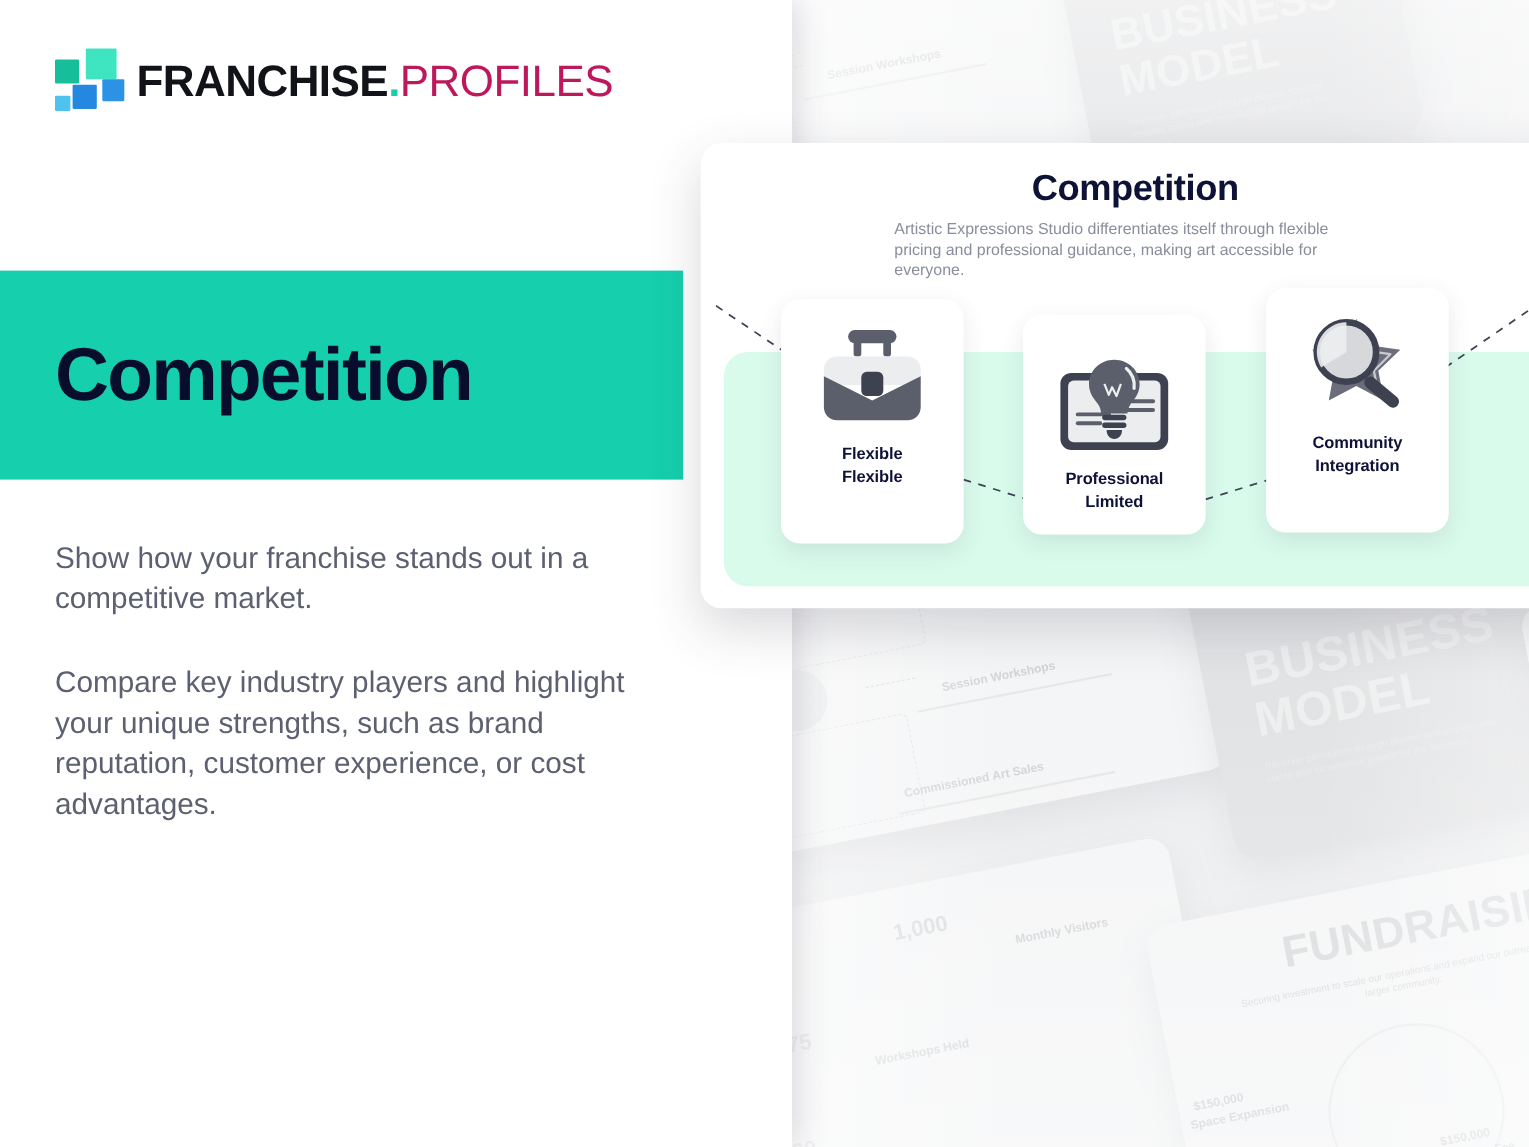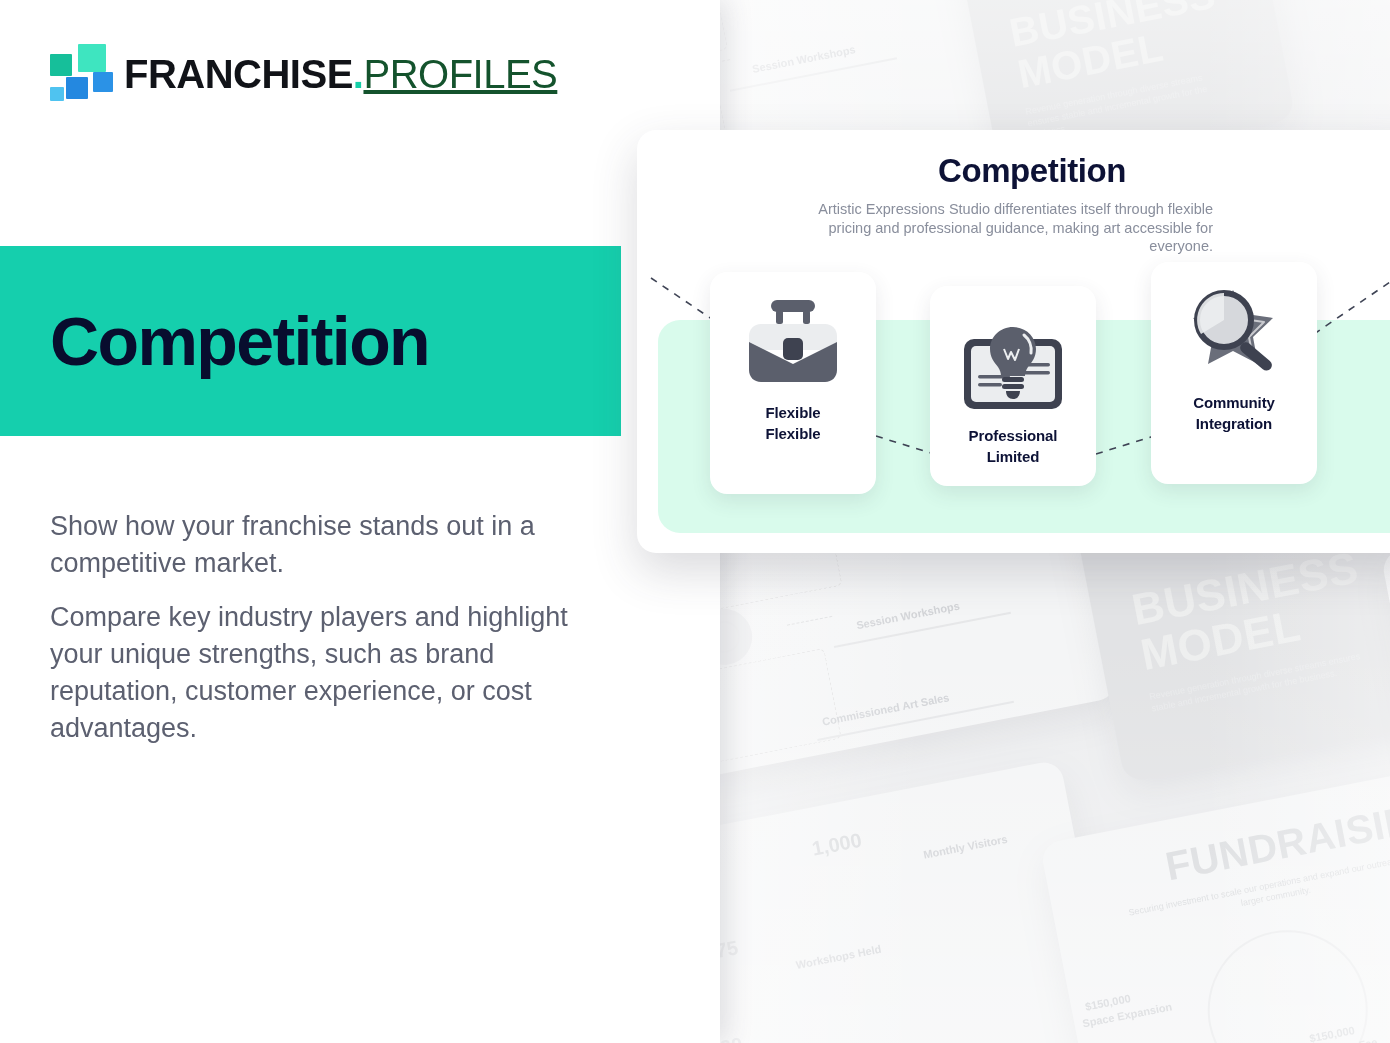--- a/index.html
+++ b/index.html
@@ -24,38 +24,38 @@
   .logo-marks i { position: absolute; display: block; border-radius: 1px; }
   .m1 { left: 2px;  top: 10px; width: 22px; height: 22px; background: #16bf9a; }
   .m2 { left: 30px; top: 0px;  width: 28px; height: 28px; background: #3ee5c0; }
   .m3 { left: 18px; top: 33px; width: 22px; height: 22px; background: #2488e0; }
   .m4 { left: 45px; top: 28px; width: 20px; height: 20px; background: #2b92e6; }
   .m5 { left: 2px;  top: 43px; width: 14px; height: 14px; background: #4fc3f0; }
 
   .logo-word { margin-left: 14px; font-size: 40px; letter-spacing: -0.5px; line-height: 1; white-space: nowrap; }
   .logo-word .bold { font-weight: 700; color: #111318; }
   .logo-word .dot  { font-weight: 700; color: #16cfa8; }
-  .logo-word .thin { font-weight: 400; color: #14532d; text-decoration: underline; }
+  .logo-word .thin { font-weight: 400; color: #be185d; }
 
   
   .teal-banner {
     position: absolute; left: 0; top: 246px; width: 621px; height: 190px;
     background: #15cfad; display: flex; align-items: center;
   }
   .teal-banner h1 {
     margin-left: 50px; font-size: 68px; font-weight: 700;
     color: #080d2e; letter-spacing: -1.6px; line-height: 1;
   }
 
   
-  .body-copy { position: absolute; left: 50px; top: 508px; width: 570px; }
+  .body-copy { position: absolute; left: 50px; top: 489px; width: 570px; }
   .body-copy p {
     font-size: 27px; line-height: 37px; color: #5c6070; font-weight: 400;
   }
-  .body-copy p + p { margin-top: 17px; }
+  .body-copy p + p { margin-top: 39px; }
 
   
   .bg-wrap {
     position: absolute; left: 720px; top: 0; width: 670px; height: 1043px;
     overflow: hidden; background: #ebecee; z-index: 1;
   }
   .bg-wrap .tilt {
     position: absolute; left: -340px; top: -180px; width: 1420px; height: 1520px;
     transform: rotate(-11deg); transform-origin: 50% 50%;
   }
@@ -89,21 +89,21 @@
   .preview-card {
     position: absolute; left: 637px; top: 130px; width: 790px; height: 423px;
     background: #ffffff; border-radius: 19px; z-index: 8;
     box-shadow: 0 18px 46px rgba(56,60,72,0.19);
   }
   .pc-title {
     position: absolute; left: 0; right: 0; top: 22px; text-align: center;
     font-size: 33px; font-weight: 800; color: #0d1236; letter-spacing: -0.4px;
   }
   .pc-sub {
-    position: absolute; left: 176px; width: 400px; top: 70px; text-align: right;
+    position: absolute; left: 176px; width: 400px; top: 70px; text-align: left;
     font-size: 14.5px; line-height: 18.5px; color: #898e9c; font-weight: 400;
   }
 
   
   .mint-panel {
     position: absolute; left: 21px; top: 190px; width: 752px; height: 213px;
     background: #d9fbec; border-radius: 22px;
   }
 
   

